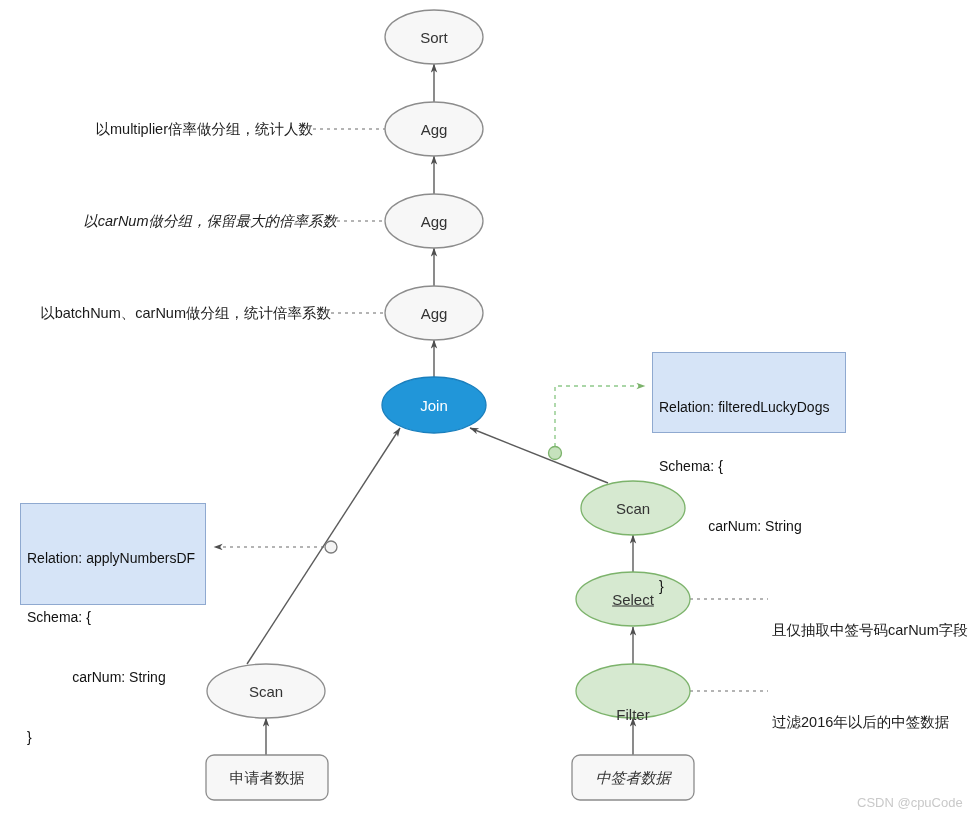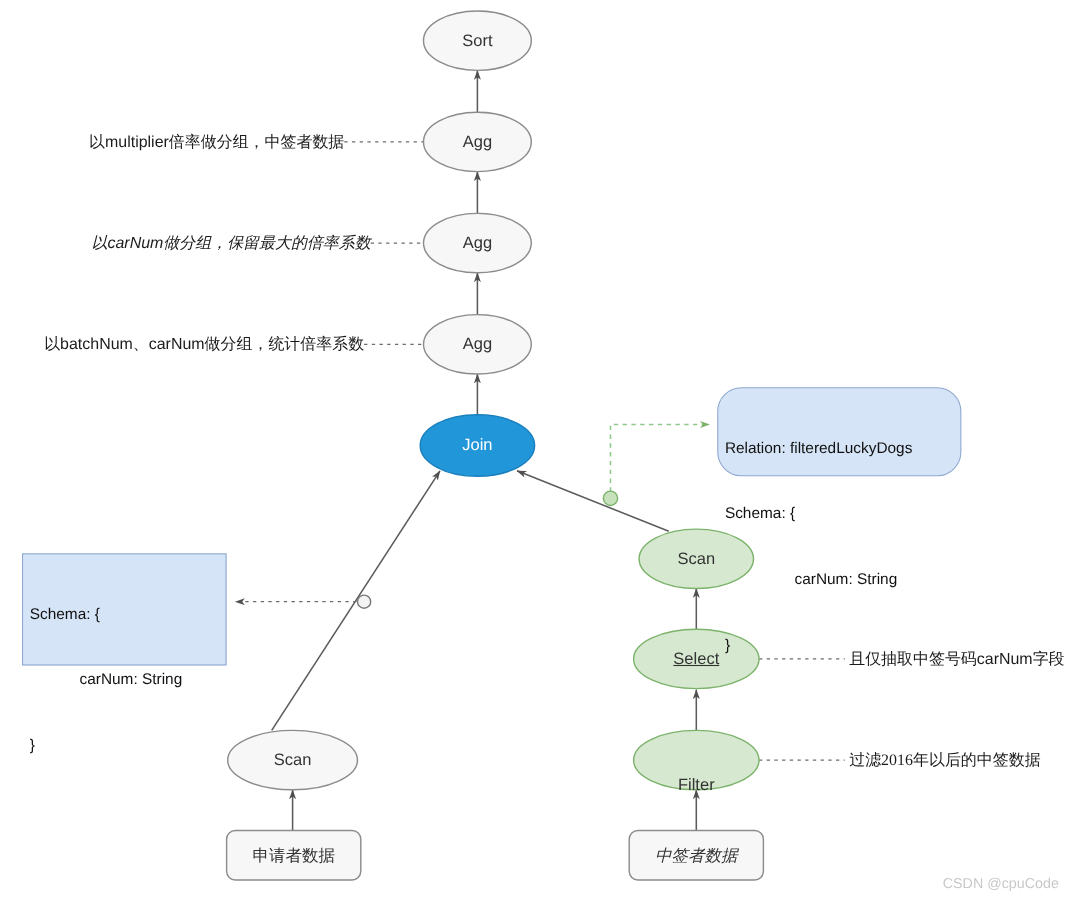--- a/index.html
+++ b/index.html
@@ -33,20 +33,21 @@
     position: absolute;
     font-size: 14.5px;
     color: #1b1b1b;
     white-space: nowrap;
   }
   .side-note.right-align {
     transform: translate(-100%, -50%);
   }
   .side-note.left-align {
     transform: translate(0, -50%);
+    margin-top: 31px;
   }
   .relation-box {
     position: absolute;
     box-sizing: border-box;
     background: #d6e4f7;
     border: 1px solid #8fa9d0;
     font-size: 14px;
     color: #111111;
     line-height: 1.42;
     padding: 5px 6px 4px 6px;
@@ -139,32 +140,33 @@
 <div class="node-label" style="left:434px; top:313px;">Agg</div>
 <div class="node-label on-blue" style="left:434px; top:405px;">Join</div>
 <div class="node-label" style="left:266px; top:691px;">Scan</div>
 <div class="node-label" style="left:633px; top:508px;">Scan</div>
 <div class="node-label" style="left:633px; top:599px;text-decoration:underline;">Select</div>
 <div class="node-label" style="left:633px; top:714px;">Filter</div>
 
 <div class="db-label" style="left:267px; top:778px;text-align:center;">申请者数据</div>
 <div class="db-label" style="left:633px; top:778px;font-style:italic;">中签者数据</div>
 
-<div class="side-note right-align" style="left:313px; top:129px;">以multiplier倍率做分组，中签者数据</div>
+<div class="side-note right-align" style="left:313px; top:129px;">以multiplier倍率做分组，统计人数</div>
 <div class="side-note right-align" style="left:337px; top:221px;font-style:italic;">以carNum做分组，保留最大的倍率系数</div>
 <div class="side-note right-align" style="left:331px; top:313px;">以batchNum、carNum做分组，统计倍率系数</div>
 <div class="side-note left-align" style="left:772px; top:599px;">且仅抽取中签号码carNum字段</div>
-<div class="side-note left-align" style="left:772px; top:691px;font-family:Liberation Serif, serif;">过滤2016年以后的中签数据</div>
+<div class="side-note left-align" style="left:772px; top:691px;">过滤2016年以后的中签数据</div>
 
 <div class="relation-box" style="left:20px; top:503px; width:186px; height:102px;">
+  <span class="ln">Relation: applyNumbersDF</span>
   <span class="ln">Schema: {</span>
   <span class="ln ind">carNum: String</span>
   <span class="ln">}</span>
 </div>
 
-<div class="relation-box" style="left:652px; top:352px; width:222px; height:81px;border-radius:22px;">
+<div class="relation-box" style="left:652px; top:352px; width:194px; height:81px;">
   <span class="ln">Relation: filteredLuckyDogs</span>
   <span class="ln">Schema: {</span>
   <span class="ln ind">carNum: String</span>
   <span class="ln">}</span>
 </div>
 
 <div class="watermark" style="left:857px; top:795px;">CSDN @cpuCode</div>
 
 </body></html>

